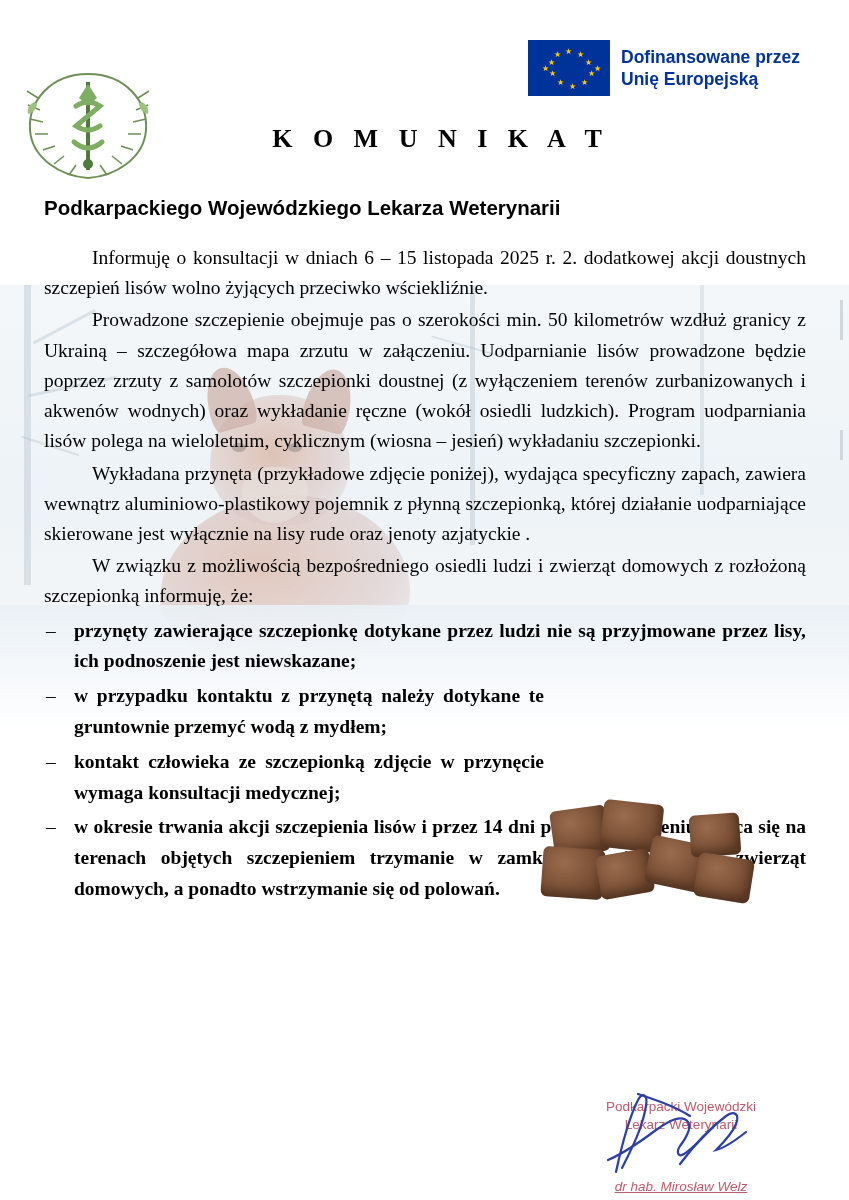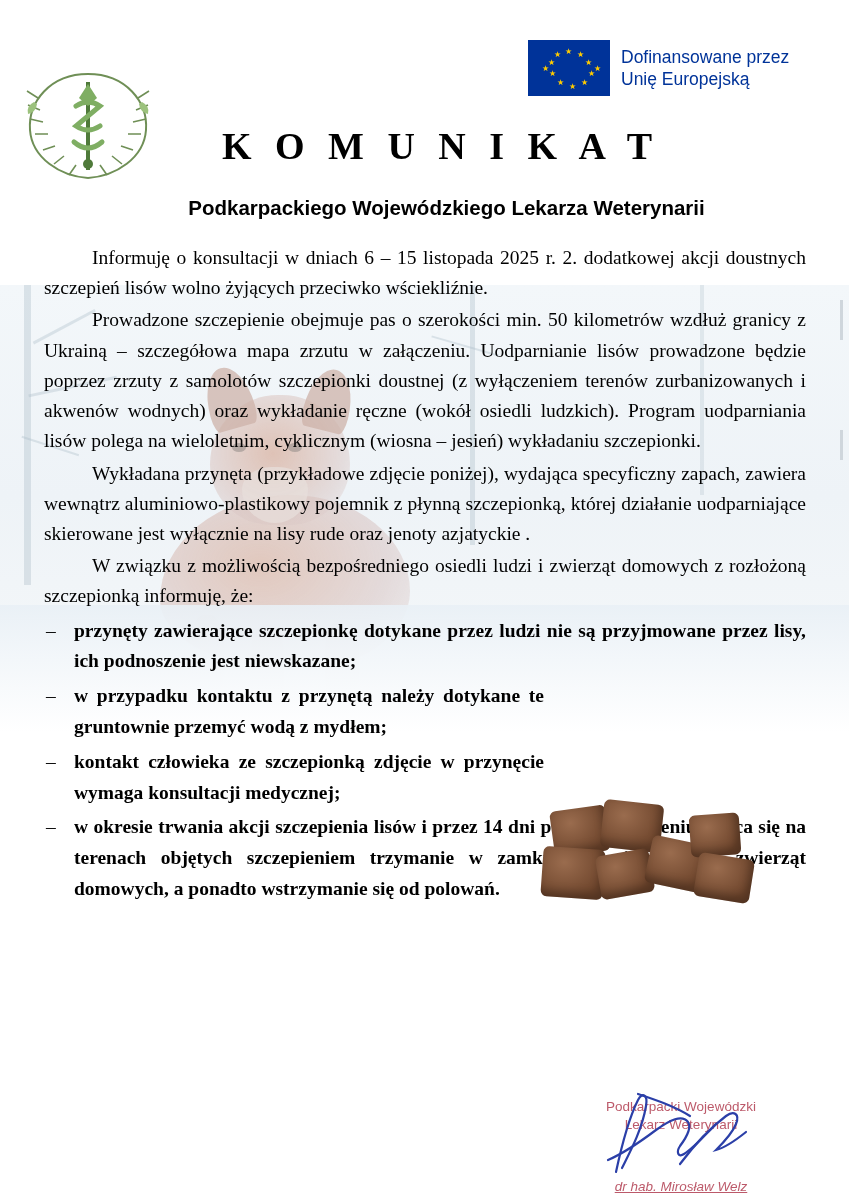--- a/index.html
+++ b/index.html
@@ -121,46 +121,45 @@
   }
   .eu-star {
     position: absolute;
     color: #FFCC00;
     font-size: 8px;
     line-height: 8px;
   }
   .eu-text {
     margin-left: 11px;
     font-family: "Liberation Sans", sans-serif;
-    font-weight: normal;
+    font-weight: bold;
     font-size: 17.5px;
     line-height: 1.28;
     color: #003399;
     white-space: nowrap;
   }
 
   
   .title {
     position: absolute;
     left: 4px;
     right: 0;
     top: 124px;
     text-align: center;
     font-family: "Liberation Serif", serif;
     font-weight: bold;
-    font-size: 38px;
+    font-size: 26px;
     letter-spacing: 7px;
     padding-left: 28px;
   }
   .subtitle {
     position: absolute;
     left: 0;
     right: 0;
     top: 196px;
-    text-align: center;
     font-family: "Liberation Sans", sans-serif;
     font-weight: bold;
     font-size: 20.5px;
     padding-left: 44px;
   }
 
   
   .body {
     position: absolute;
     left: 44px;

